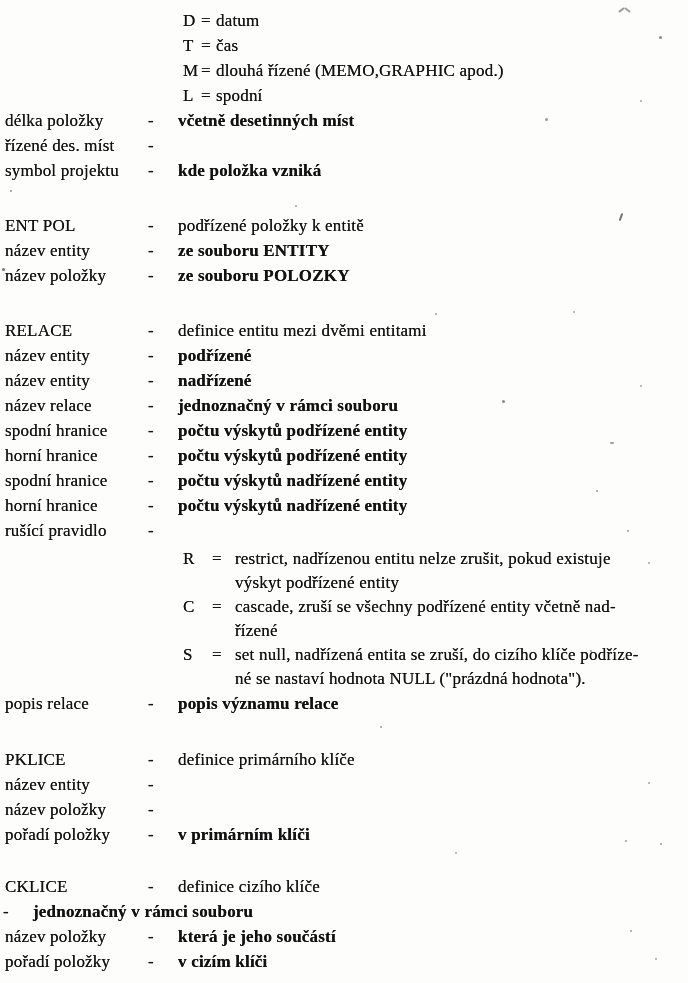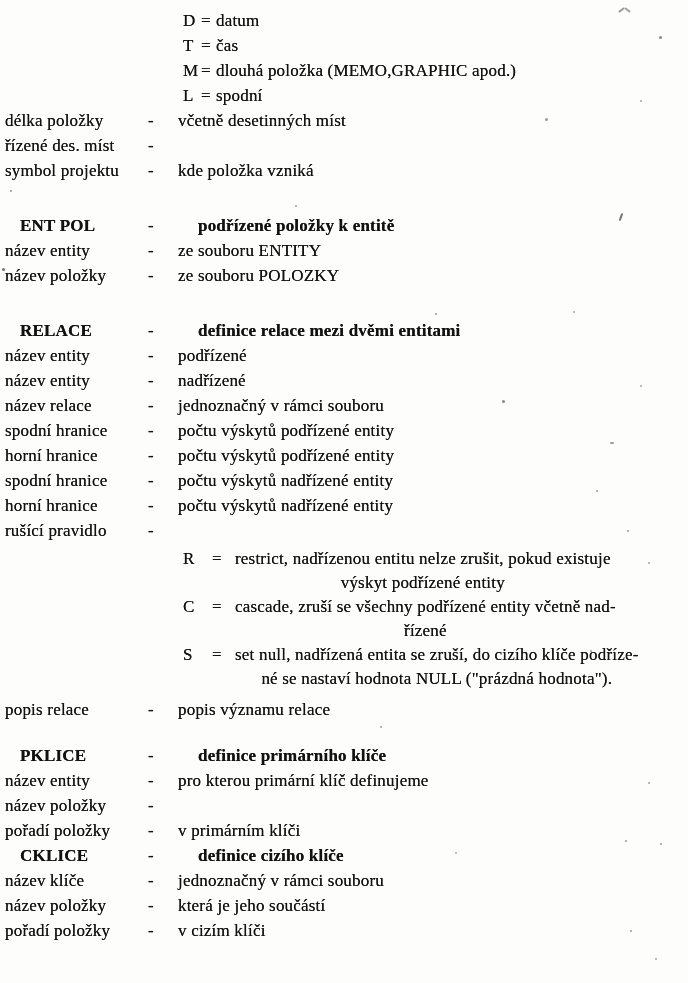--- a/index.html
+++ b/index.html
@@ -14,36 +14,36 @@
     overflow:hidden;
     font-family:"Liberation Serif","DejaVu Serif",serif;
     font-size:17px;
     letter-spacing:0.2px;
     color:#121212;
     text-shadow:0 0 0.6px rgba(18,18,18,0.85);
   }
   .row{display:flex;line-height:25px;}
   .term{flex:none;width:145px;padding-left:5px;box-sizing:border-box;}
   .dash{flex:none;width:33px;padding-left:3px;box-sizing:border-box;}
-  .desc{flex:1;white-space:pre;}
-  .header > .term,.header > .desc{font-weight:bold;padding-left:20px;}
+  .desc{flex:1;white-space:pre;font-weight:bold;}
+  .header > .term,.header > .desc{font-weight:normal;}
   .codes{margin-left:183px;}
   .code-row{display:flex;line-height:25px;}
   .code-letter{flex:none;width:18px;}
   .code-eq{flex:none;width:15px;}
   .sec-entpol{margin-top:30px;}
   .sec-relace{margin-top:30px;}
-  .sec-pklice{margin-top:21px;}
-  .sec-cklice{}
+  .sec-pklice{margin-top:31px;}
+  .sec-cklice{margin-top:27px;}
   .rules{margin-left:183px;margin-top:4px;}
   .rule-row{display:flex;line-height:24px;}
   .rule-letter{flex:none;width:29px;}
   .rule-eq{flex:none;width:23px;}
-  .rule-text{white-space:pre;text-align:center;}
-  .row-popis{margin-top:6px;}
+  .rule-text{white-space:pre;}
+  .row-popis{margin-top:0;}
   .speck{position:absolute;background:#3a3a3a;border-radius:50%;}
   .tick{position:absolute;background:#454545;border-radius:1px;}
 </style>
 </head>
 <body>
 
 <div class="page">
 
   <div class="codes">
     <div class="code-row">
@@ -52,21 +52,21 @@
       <span class="code-text">datum</span>
     </div>
     <div class="code-row">
       <span class="code-letter">T</span>
       <span class="code-eq">=</span>
       <span class="code-text">čas</span>
     </div>
     <div class="code-row">
       <span class="code-letter">M</span>
       <span class="code-eq">=</span>
-      <span class="code-text">dlouhá položka (MEMO,GRAPHIC apod.)</span>
+      <span class="code-text">dlouhá řízené (MEMO,GRAPHIC apod.)</span>
     </div>
     <div class="code-row">
       <span class="code-letter">L</span>
       <span class="code-eq">=</span>
       <span class="code-text">spodní</span>
     </div>
   </div>
 
   <div class="section">
     <div class="row">
@@ -100,21 +100,21 @@
       <span class="term">název položky</span>
       <span class="dash">-</span>
       <span class="desc">ze souboru POLOZKY</span>
     </div>
   </div>
 
   <div class="section sec-relace">
     <div class="row header">
       <span class="term">RELACE</span>
       <span class="dash">-</span>
-      <span class="desc">definice relace mezi dvěmi entitami</span>
+      <span class="desc">definice entitu mezi dvěmi entitami</span>
     </div>
     <div class="row">
       <span class="term">název entity</span>
       <span class="dash">-</span>
       <span class="desc">podřízené</span>
     </div>
     <div class="row">
       <span class="term">název entity</span>
       <span class="dash">-</span>
       <span class="desc">nadřízené</span>
@@ -180,41 +180,39 @@
 
   <div class="section sec-pklice">
     <div class="row header">
       <span class="term">PKLICE</span>
       <span class="dash">-</span>
       <span class="desc">definice primárního klíče</span>
     </div>
     <div class="row">
       <span class="term">název entity</span>
       <span class="dash">-</span>
-      <span class="desc">pro kterou primární klíč definujeme</span>
     </div>
     <div class="row">
       <span class="term">název položky</span>
       <span class="dash">-</span>
     </div>
     <div class="row">
       <span class="term">pořadí položky</span>
       <span class="dash">-</span>
       <span class="desc">v primárním klíči</span>
     </div>
   </div>
 
   <div class="section sec-cklice">
     <div class="row header">
       <span class="term">CKLICE</span>
       <span class="dash">-</span>
       <span class="desc">definice cizího klíče</span>
     </div>
     <div class="row">
-      <span class="term">název klíče</span>
       <span class="dash">-</span>
       <span class="desc">jednoznačný v rámci souboru</span>
     </div>
     <div class="row">
       <span class="term">název položky</span>
       <span class="dash">-</span>
       <span class="desc">která je jeho součástí</span>
     </div>
     <div class="row">
       <span class="term">pořadí položky</span>

